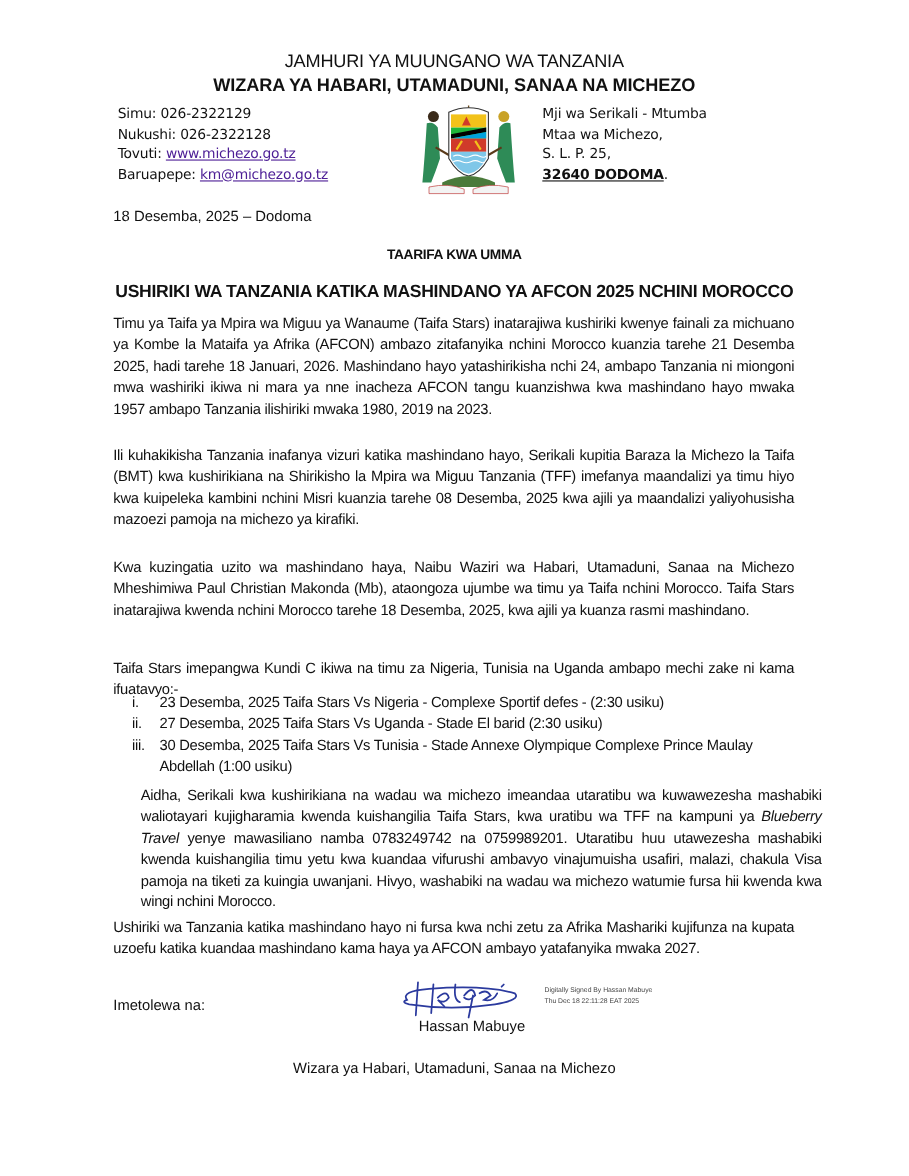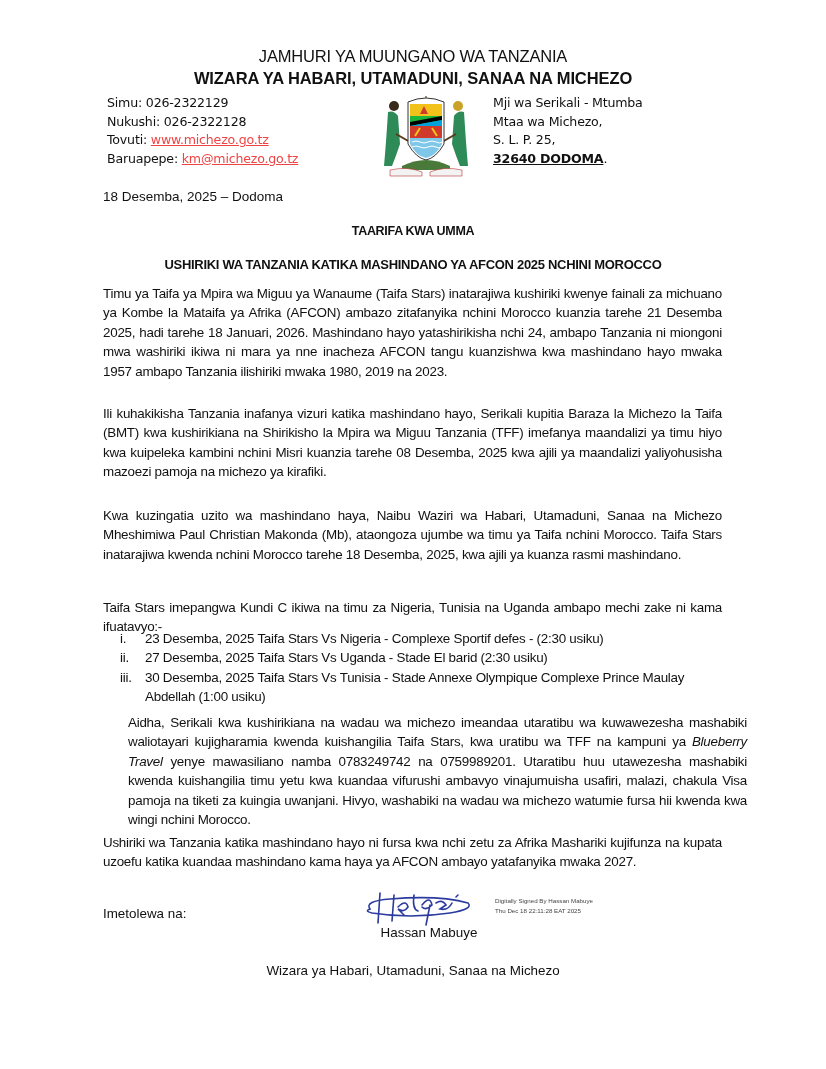--- a/index.html
+++ b/index.html
@@ -17,21 +17,21 @@
       position: absolute; left: 0; width: 826px; top: 69px; text-align: center;
       font-size: 16.5px; font-weight: bold; letter-spacing: -0.1px;
     }
 
     .contacts {
       position: absolute; left: 107px; top: 94px;
       font-family: "DejaVu Sans", sans-serif; font-size: 12.6px; line-height: 18.6px;
       letter-spacing: -0.2px;
     }
     .contacts .lbl { font-weight: normal; }
-    .contacts a { color: #ef4444; text-decoration: underline; }
+    .contacts a { color: #4c1d95; text-decoration: underline; }
 
     .address {
       position: absolute; left: 493px; top: 94px;
       font-family: "DejaVu Sans", sans-serif; font-size: 12.6px; line-height: 18.6px;
       letter-spacing: -0.2px;
     }
     .address .strong { font-weight: bold; text-decoration: underline; }
 
     .coat {
       position: absolute; left: 382px; top: 94px; width: 88px; height: 84px;
@@ -39,21 +39,21 @@
 
     .date {
       position: absolute; left: 103px; top: 189px; font-size: 13.5px;
     }
     .title1 {
       position: absolute; left: 0; width: 826px; top: 224px; text-align: center;
       font-size: 12.5px; font-weight: bold; letter-spacing: -0.3px;
     }
     .title2 {
       position: absolute; left: 0; width: 826px; top: 257px; text-align: center;
-      font-size: 13px; font-weight: bold; letter-spacing: -0.3px;
+      font-size: 16px; font-weight: bold; letter-spacing: -0.3px;
     }
 
     .para {
       position: absolute; left: 103px; width: 619px;
       font-size: 13.4px; line-height: 19.4px; text-align: justify;
       letter-spacing: -0.25px;
     }
     .p1 { top: 284px; }
     .p2 { top: 404px; }
     .p3 { top: 506px; }

